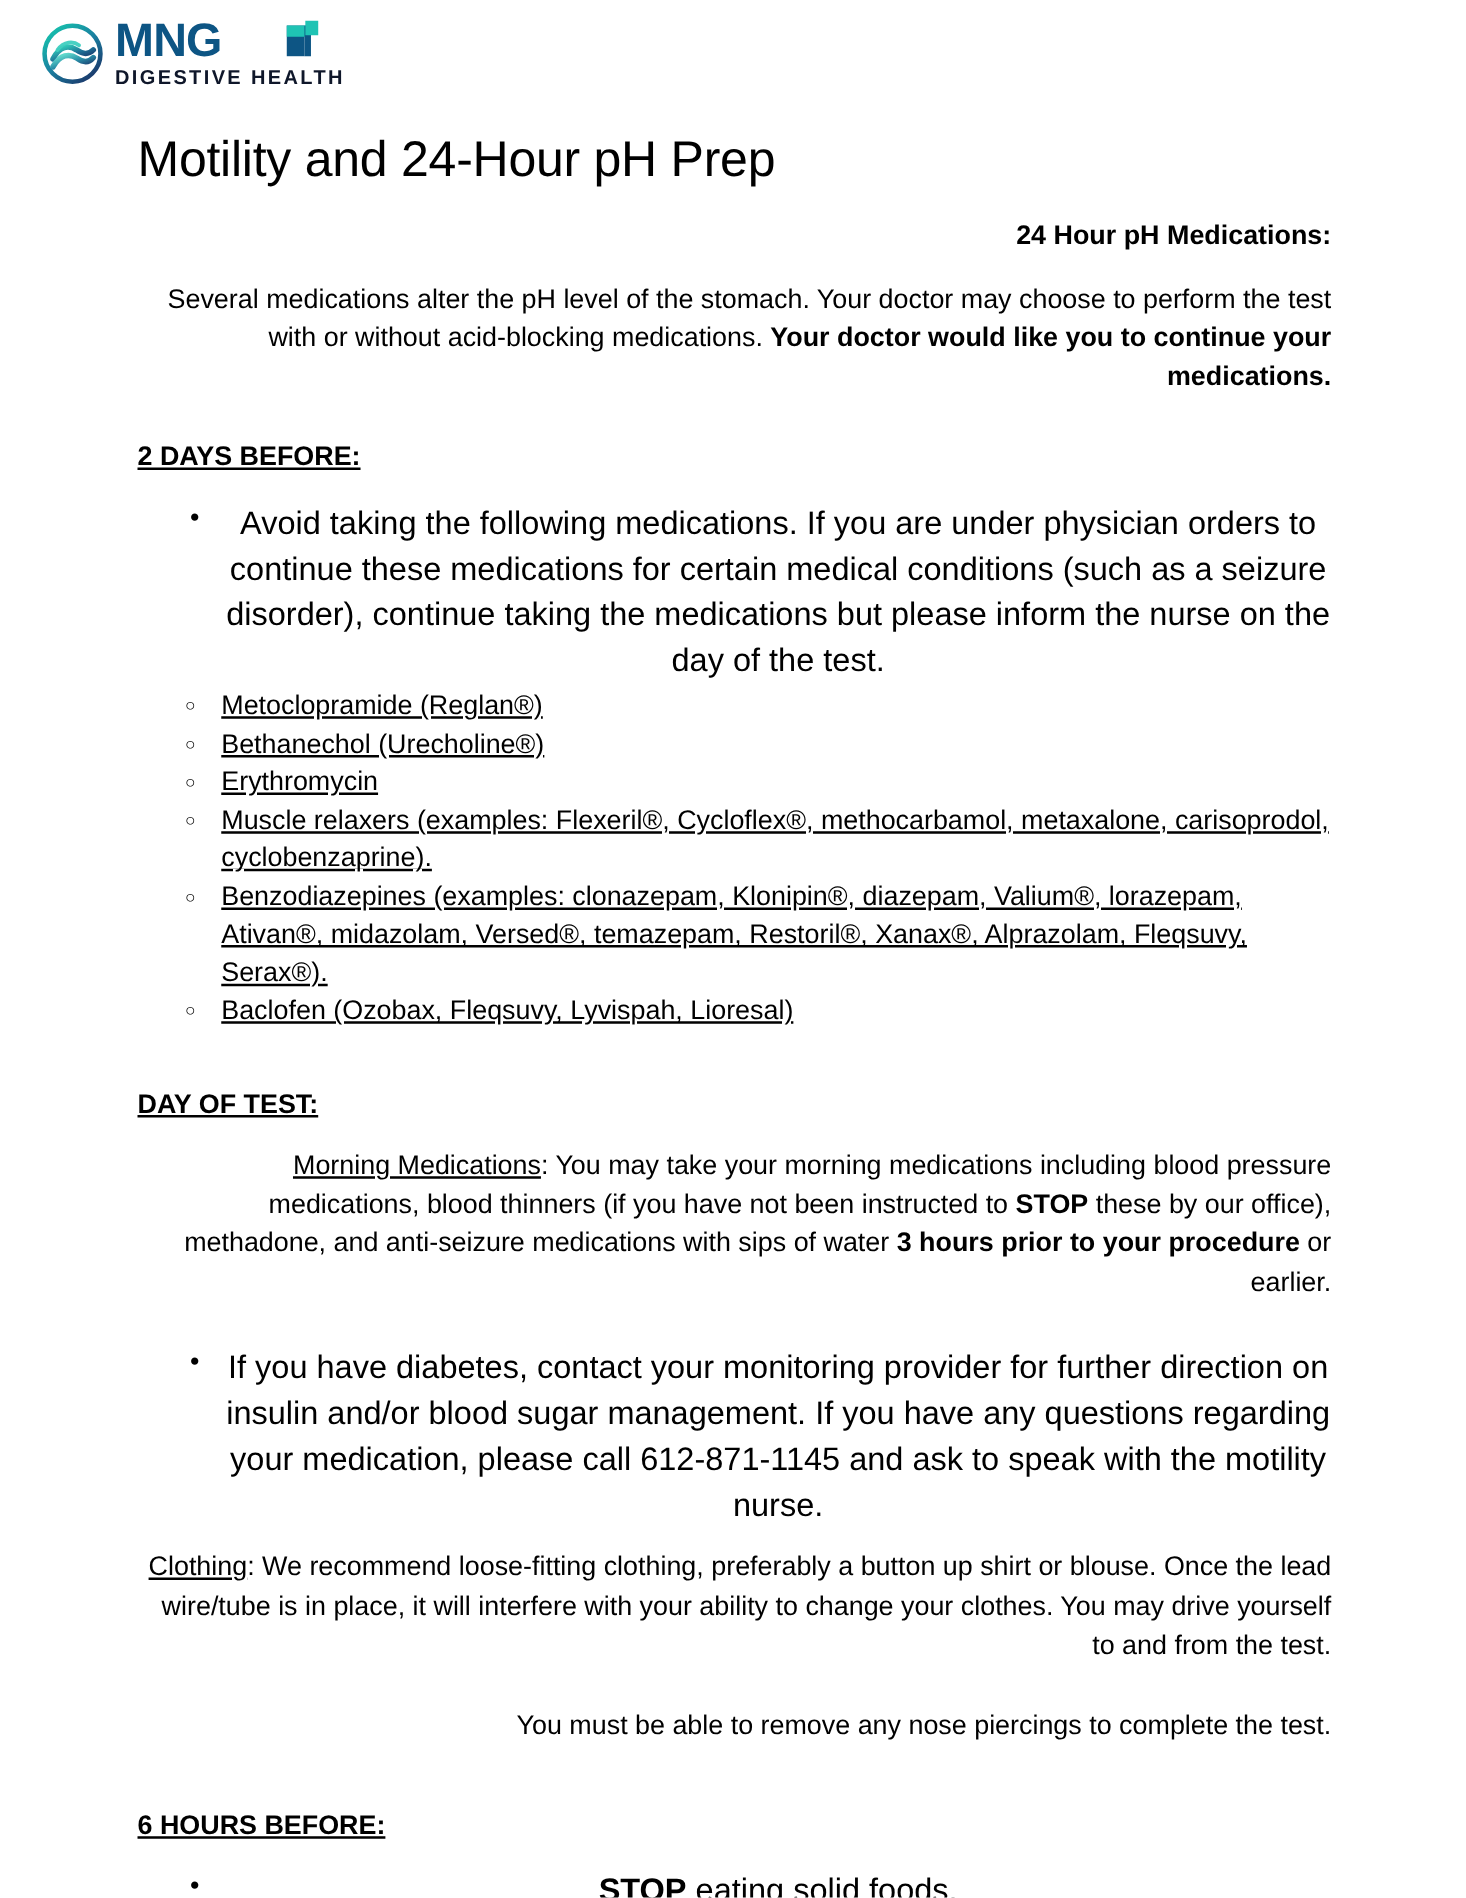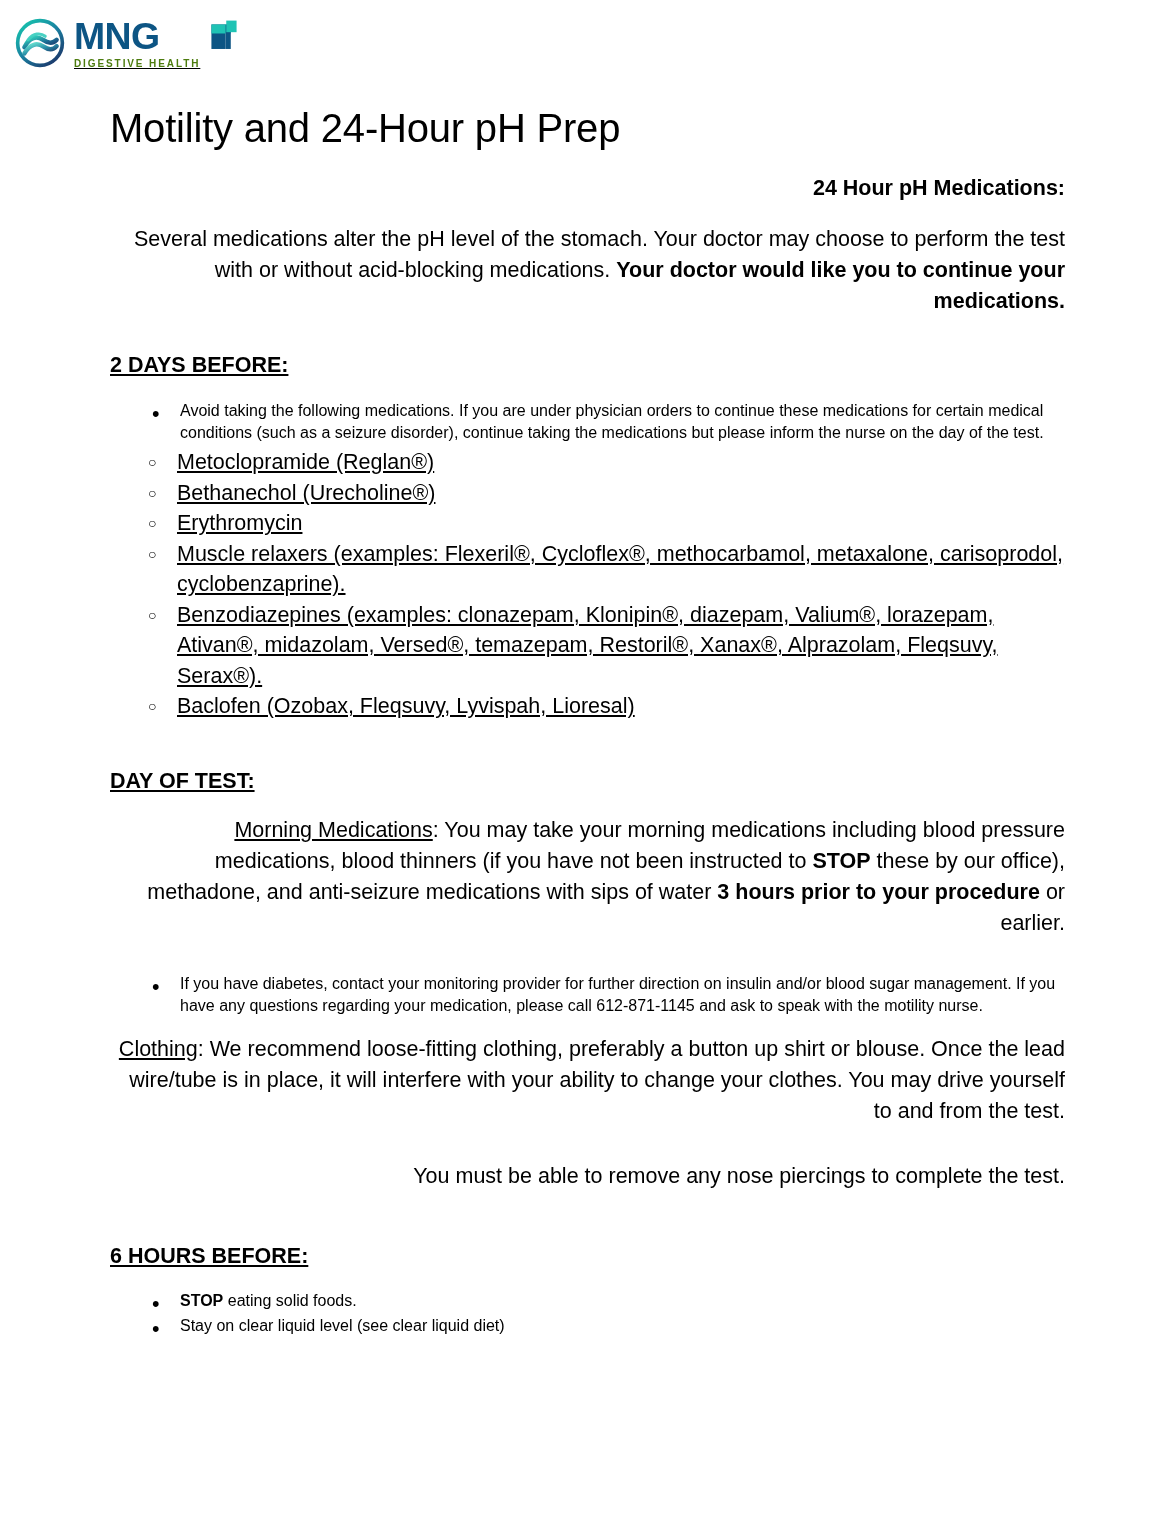--- a/index.html
+++ b/index.html
@@ -12,47 +12,46 @@
     height: 1518px;
     font-family: "Liberation Sans", sans-serif;
     color: #000000;
     position: relative;
     overflow: hidden;
   }
 
   
   .logo-block {
     position: absolute;
-    left: 14px;
+    left: 32px;
     top: 14px;
     display: flex;
-    align-items: flex-end;
-    text-decoration: underline;
+    align-items: flex-start;
   }
   .logo-mark {
     width: 52px;
     height: 52px;
     flex: 0 0 auto;
     margin-top: 3px;
   }
   .logo-words {
     margin-left: 8px;
     display: flex;
     flex-direction: column;
     align-items: flex-start;
   }
   .logo-wordmark {
     display: block;
     height: 40px;
   }
   .logo-tagline {
-    font-size: 10px;
+    font-size: 16px;
     font-weight: bold;
     letter-spacing: 1.9px;
-    color: #4d7c0f;
+    color: #0f172a;
     margin-top: 1px;
     line-height: 1;
     white-space: nowrap;
   }
 
   
   .page {
     position: absolute;
     left: 110px;
     top: 106px;
@@ -92,23 +91,24 @@
 
   
   ul.lvl1 {
     list-style: none;
     margin: 0 0 0 0;
     padding: 0;
   }
   ul.lvl1 > li {
     position: relative;
     padding-left: 70px;
-    font-size: 16px;
+    font-size: 26px;
     line-height: 1.42;
     margin-bottom: 2px;
+    text-align: center;
   }
   ul.lvl1 > li::before {
     content: "\2022";
     position: absolute;
     left: 42px;
     top: -1px;
     font-size: 21.5px;
   }
 
   ul.lvl2 {

